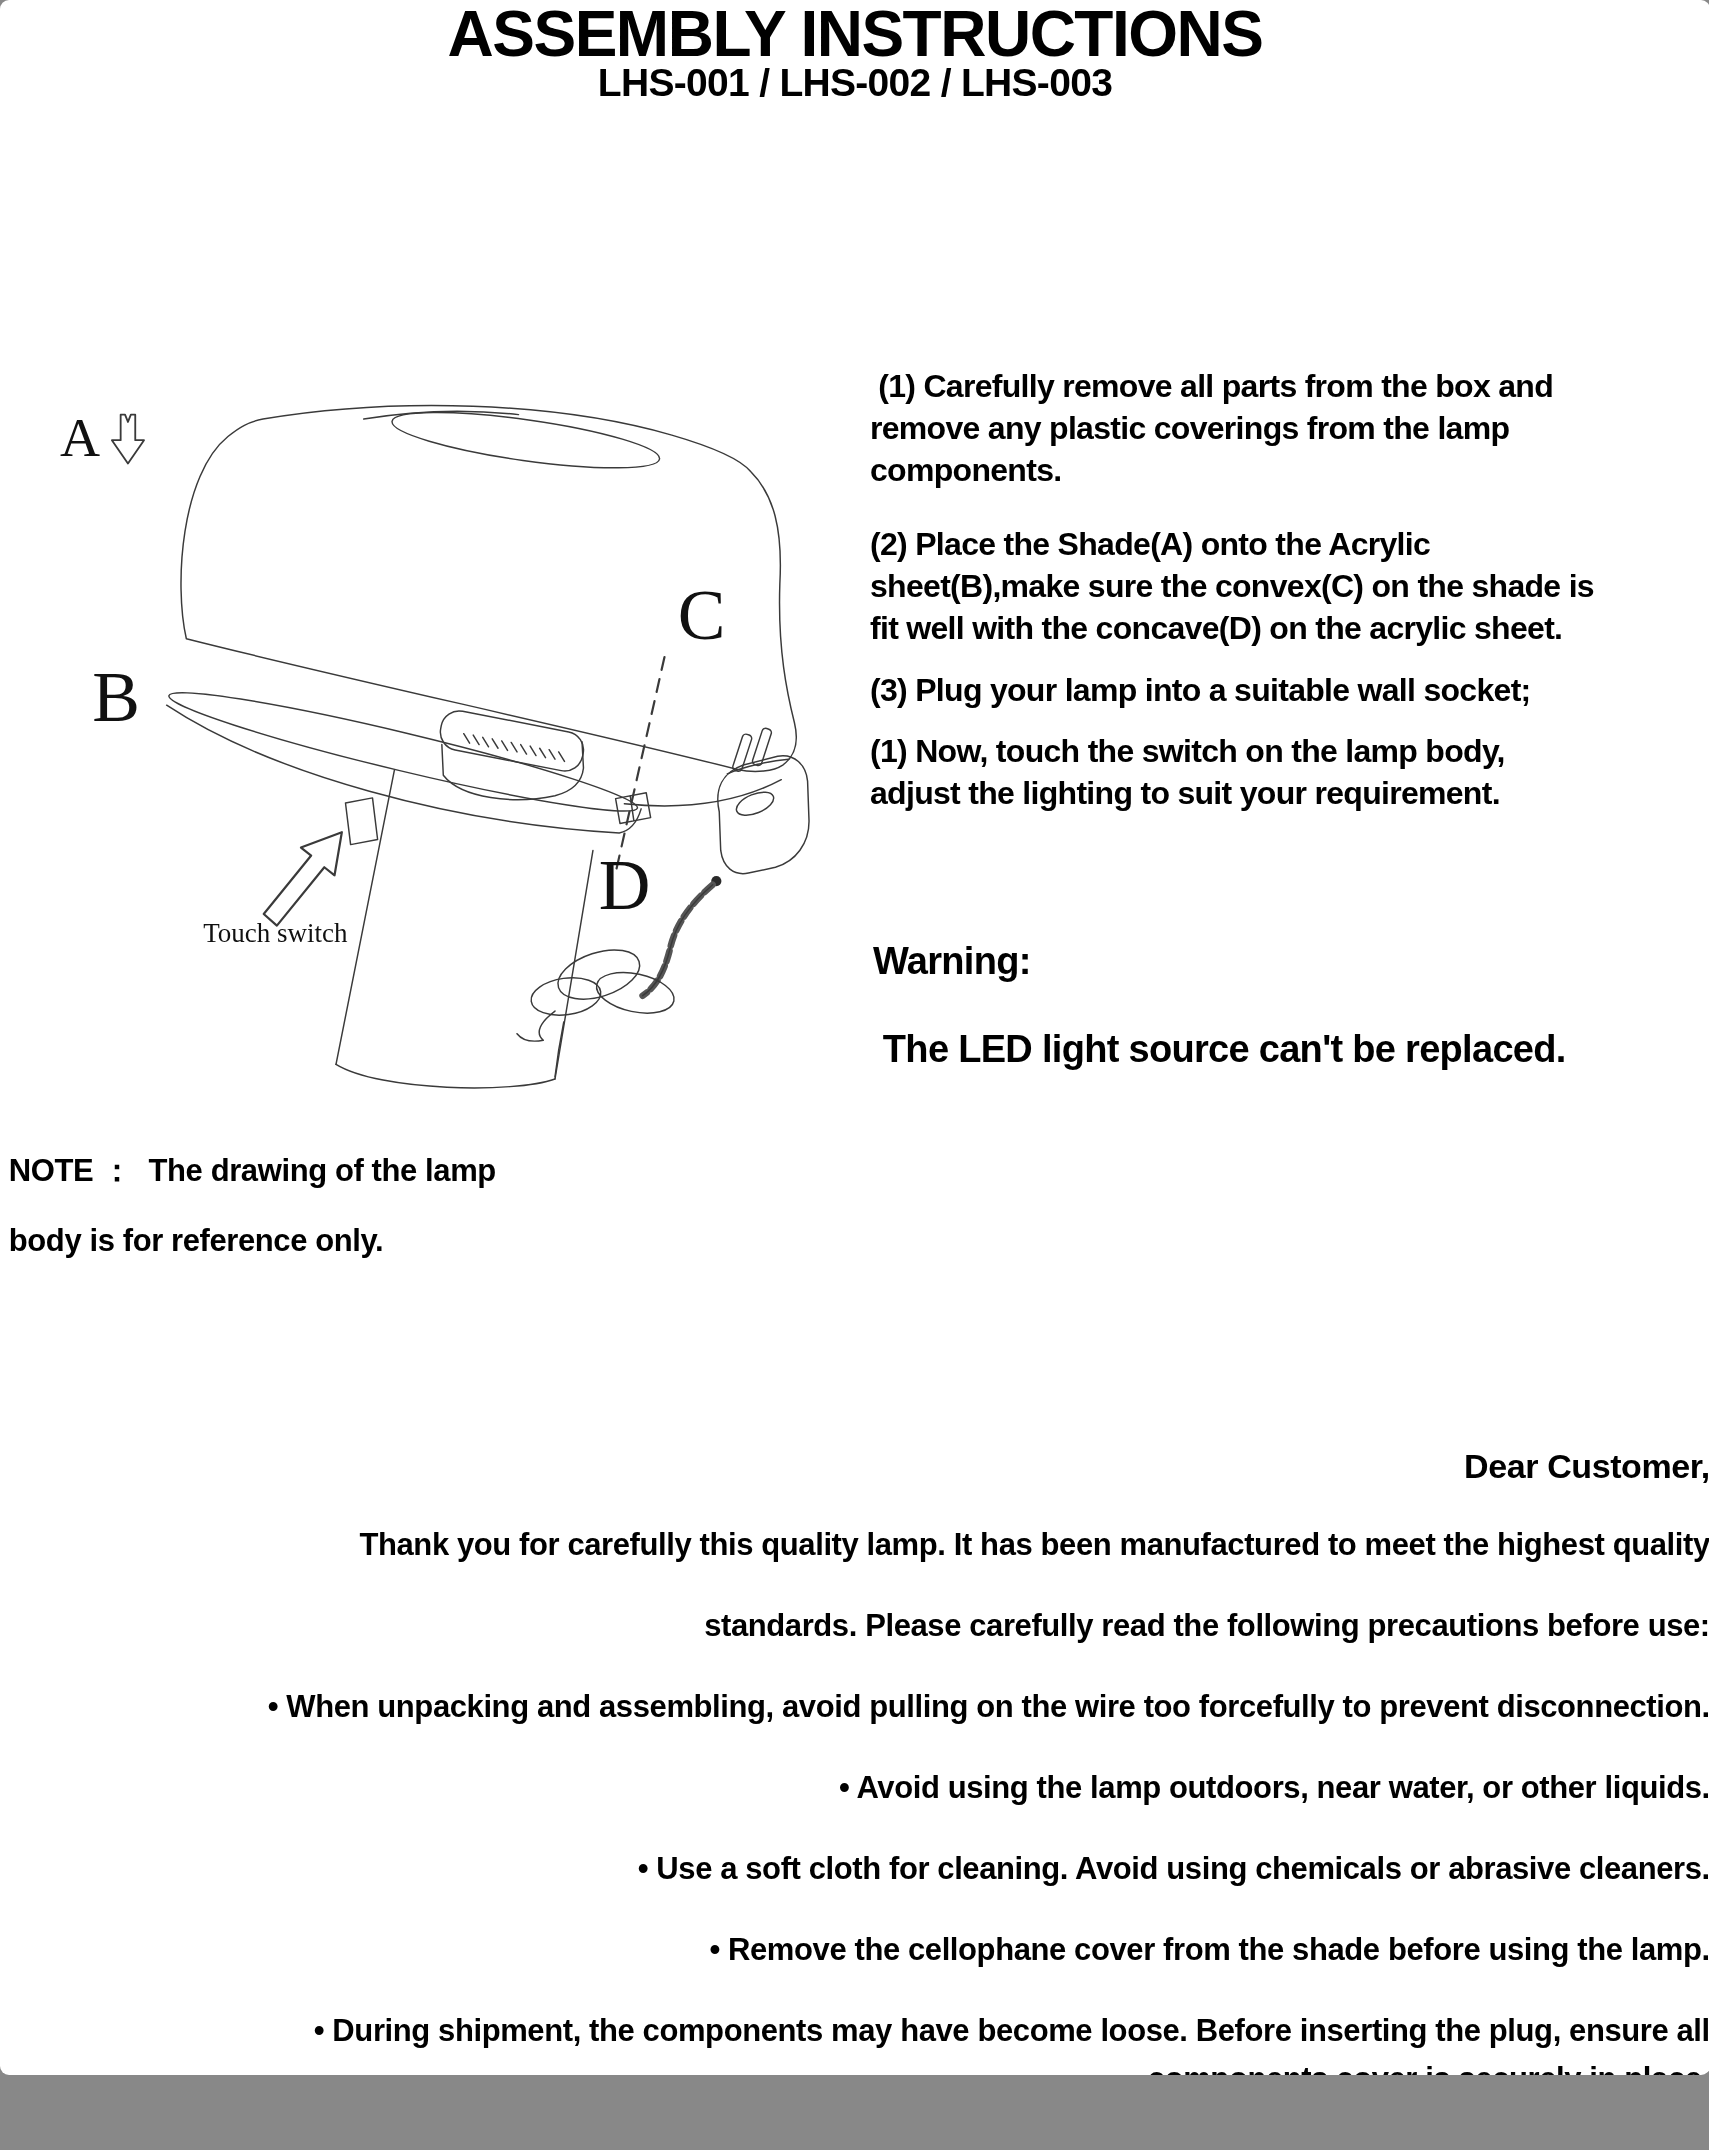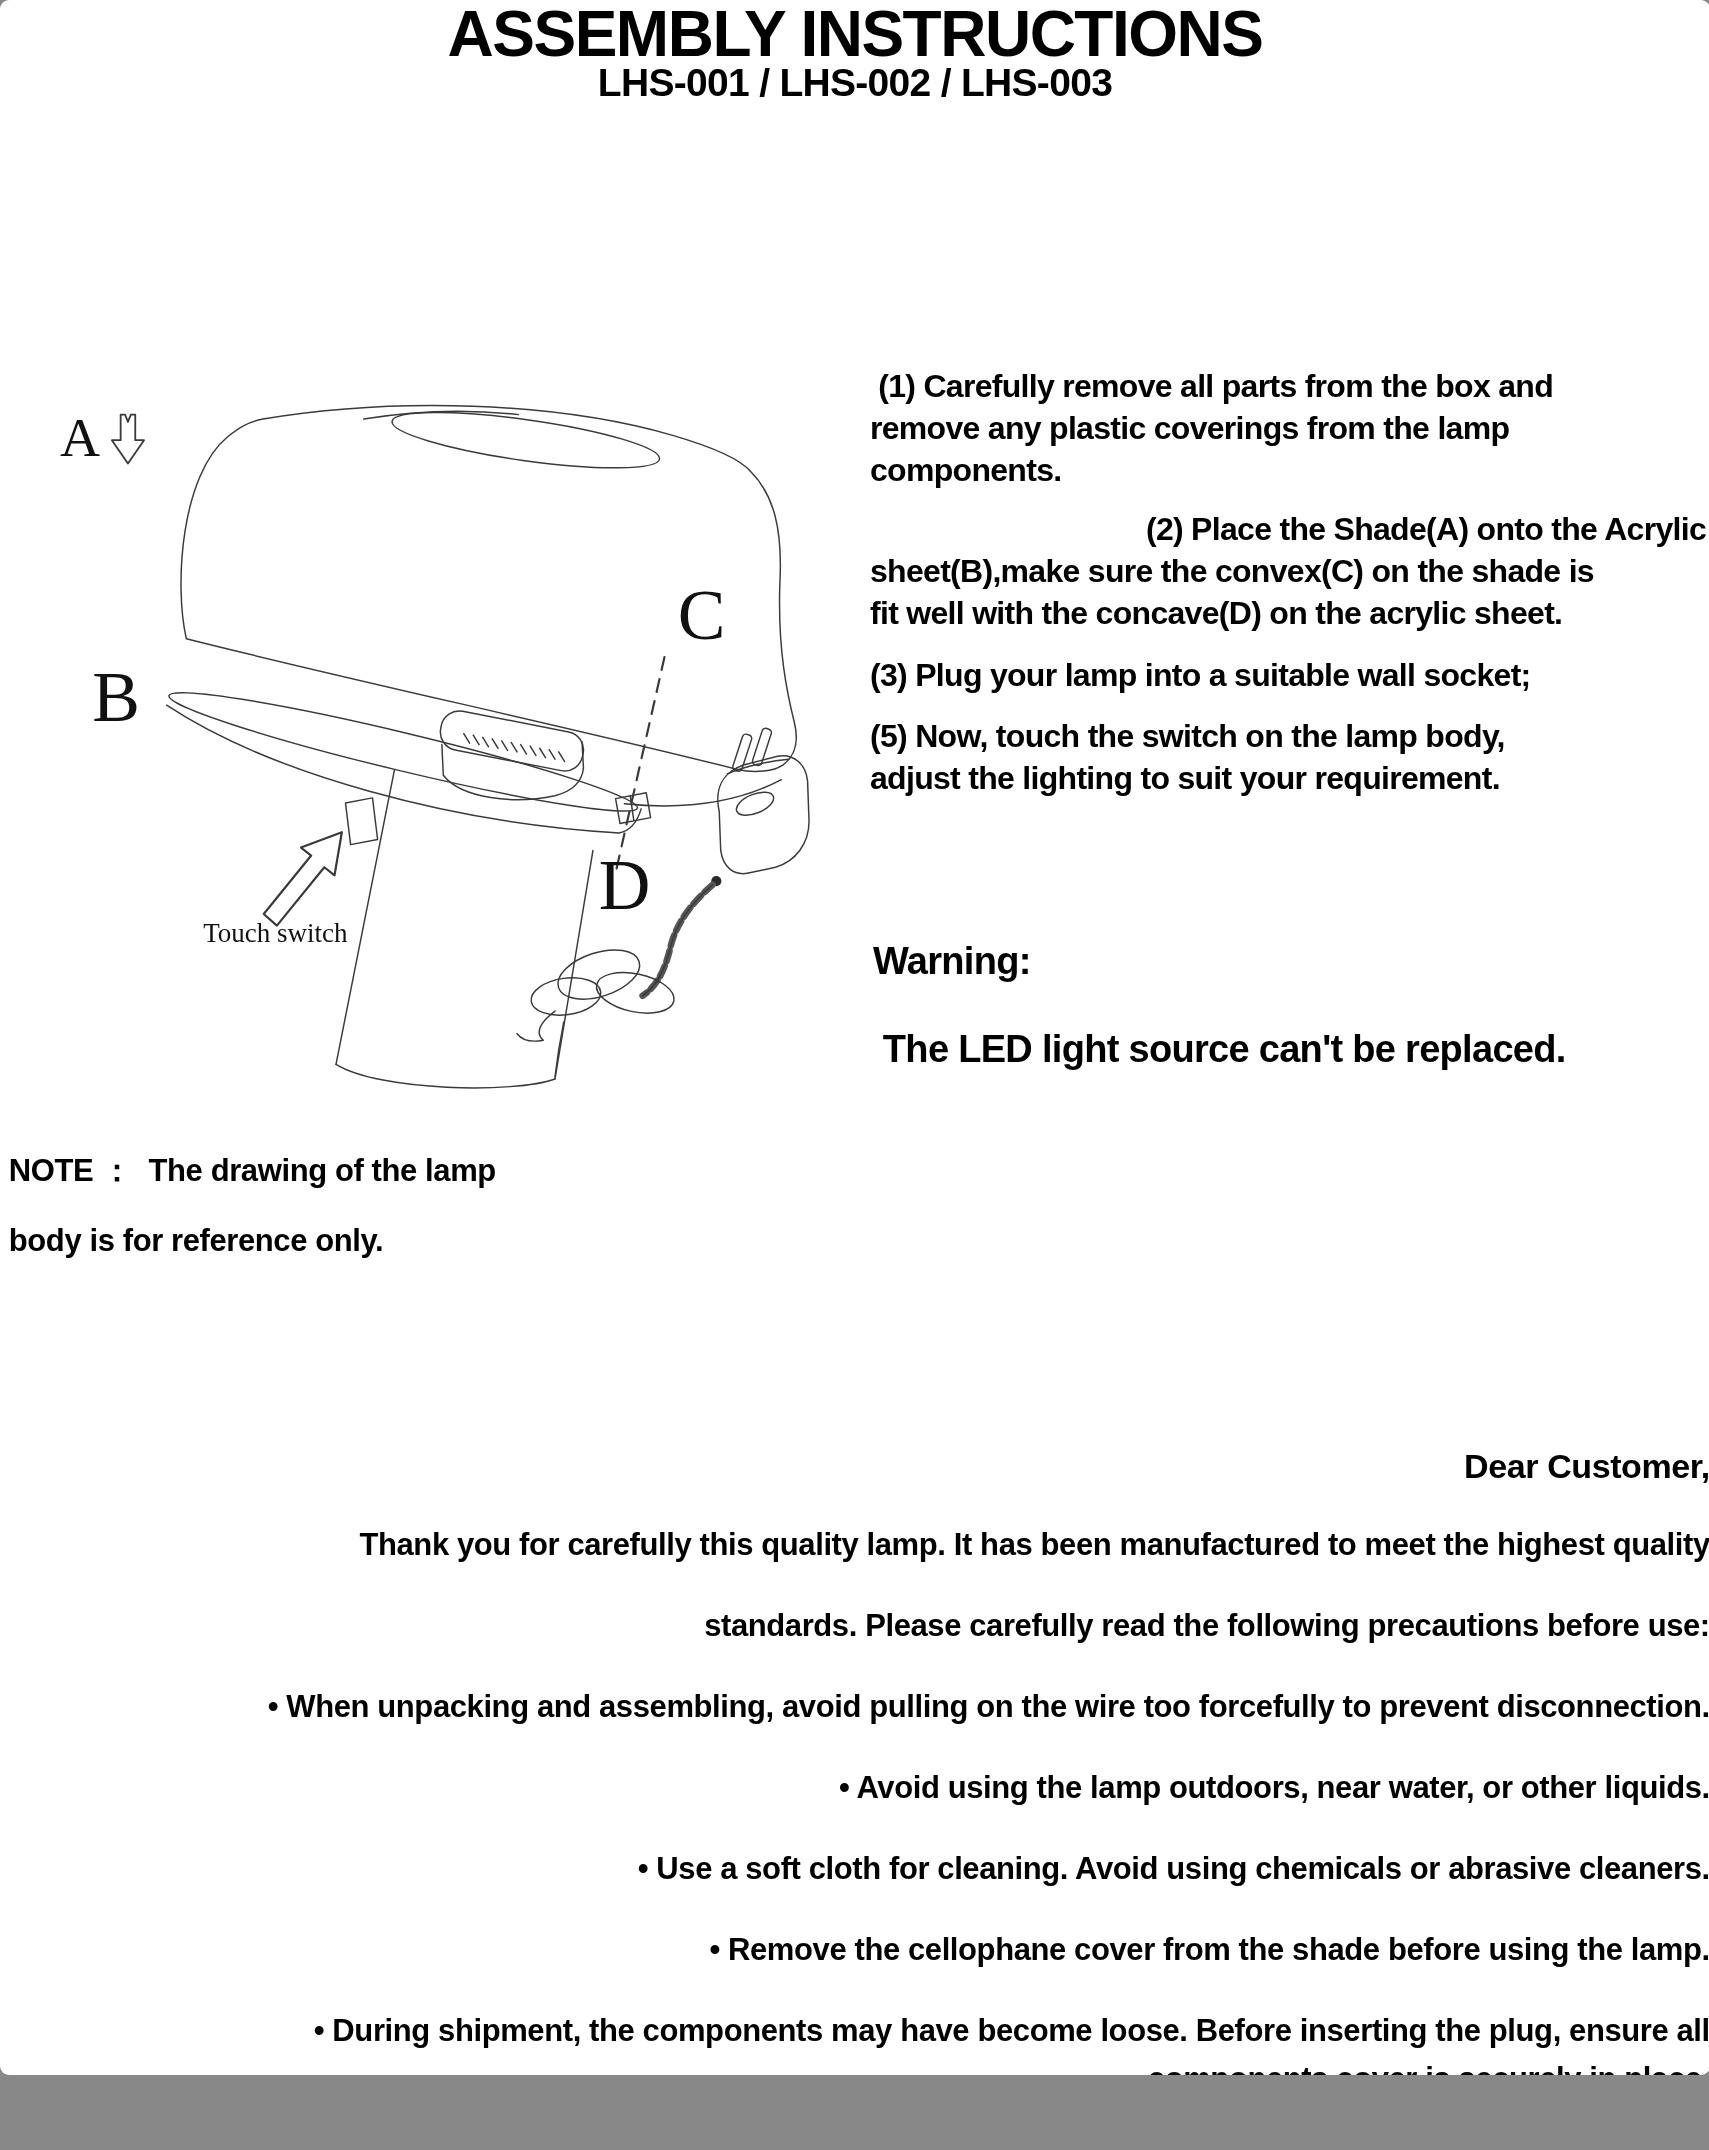--- a/index.html
+++ b/index.html
@@ -14,21 +14,21 @@
   .subtitle{
     position:absolute; left:0; right:0; top:61px; text-align:center;
     font-size:39px; font-weight:bold; letter-spacing:-0.7px;
   }
   .diagram{ position:absolute; left:44px; top:365px; }
   .steps{
     position:absolute; left:870px; top:365px; width:836px;
     font-size:32px; font-weight:bold; letter-spacing:-0.7px; line-height:42px;
   }
   .sline{ white-space:pre; }
-  .gap24{ margin-top:17px;text-align:right; } .gap28{ margin-top:20.4px; } .gap26{ margin-top:19px; }
+  .gap24{ margin-top:32px; } .gap28{ margin-top:20.4px; } .gap26{ margin-top:19px; }
   .warning-heading{
     position:absolute; left:873px; top:940px;
     font-size:38px; font-weight:bold; letter-spacing:-0.7px; white-space:pre;
   }
   .warning-text{
     position:absolute; left:873px; top:1028px;
     font-size:38px; font-weight:bold; letter-spacing:-0.7px; white-space:pre;
   }
   .note{
     position:absolute; left:8.8px; top:1152px;
@@ -111,21 +111,21 @@
   </svg>
 
   <div class="steps">
     <div class="sline"> (1) Carefully remove all parts from the box and</div>
     <div class="sline">remove any plastic coverings from the lamp</div>
     <div class="sline">components.</div>
     <div class="sline gap24">(2) Place the Shade(A) onto the Acrylic</div>
     <div class="sline">sheet(B),make sure the convex(C) on the shade is</div>
     <div class="sline">fit well with the concave(D) on the acrylic sheet.</div>
     <div class="sline gap28">(3) Plug your lamp into a suitable wall socket;</div>
-    <div class="sline gap26">(5) Now, touch the switch on the lamp body,</div>
+    <div class="sline gap26">(1) Now, touch the switch on the lamp body,</div>
     <div class="sline">adjust the lighting to suit your requirement.</div>
   </div>
 
   <div class="warning-heading">Warning:</div>
   <div class="warning-text"> The LED light source can't be replaced.</div>
 
   <div class="note">
     <div class="nline">NOTE ：  The drawing of the lamp</div>
     <div class="nline">body is for reference only.</div>
   </div>

